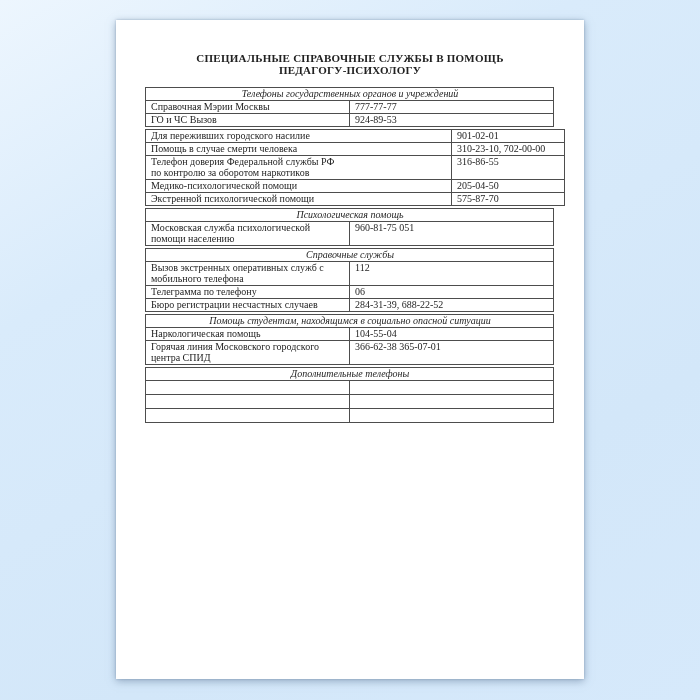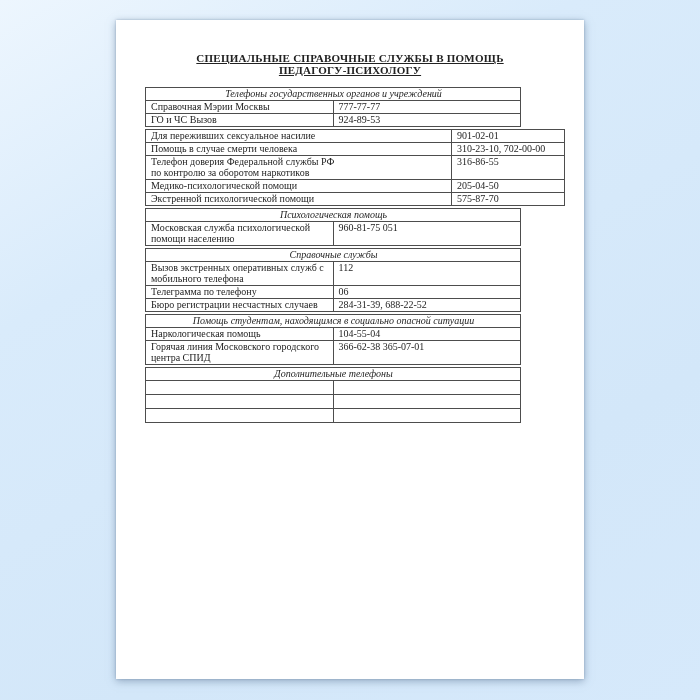--- a/index.html
+++ b/index.html
@@ -20,26 +20,26 @@
   }
   .doc-title {
     margin: 33px 20px 0 20px;
     text-align: center;
     font-weight: bold;
     font-size: 11px;
     line-height: 11.5px;
     letter-spacing: 0.25px;
     color: #212121;
   }
-  .doc-title .line { display: block; text-decoration: underline; }
+  .doc-title .line { display: block; }
   .table-wrap {
     margin: 11px 30px 0 29px;
   }
   table.sec {
-    width: 376px;
+    width: 409px;
     border-collapse: collapse;
     table-layout: fixed;
     margin: 0 0 2px 0;
   }
   table.sec td {
     border: 1px solid #4d4d4d;
     font-size: 10px;
     line-height: 11px;
     color: #1e1e1e;
     padding: 0 4px 1px 5px;
@@ -76,21 +76,21 @@
             </tr>
             <tr>
               <td class="label">ГО и ЧС Вызов</td>
               <td class="phone">924-89-53</td>
             </tr>
           </tbody>
         </table>
         <table class="sec">
           <tbody>
             <tr>
-              <td class="label">Для переживших сексуальное насилие</td>
+              <td class="label">Для переживших городского насилие</td>
               <td class="phone">901-02-01</td>
             </tr>
             <tr>
               <td class="label">Помощь в случае смерти человека</td>
               <td class="phone">310-23-10, 702-00-00</td>
             </tr>
             <tr>
               <td class="label">Телефон доверия Федеральной службы РФ
 по контролю за оборотом наркотиков</td>
               <td class="phone">316-86-55</td>

